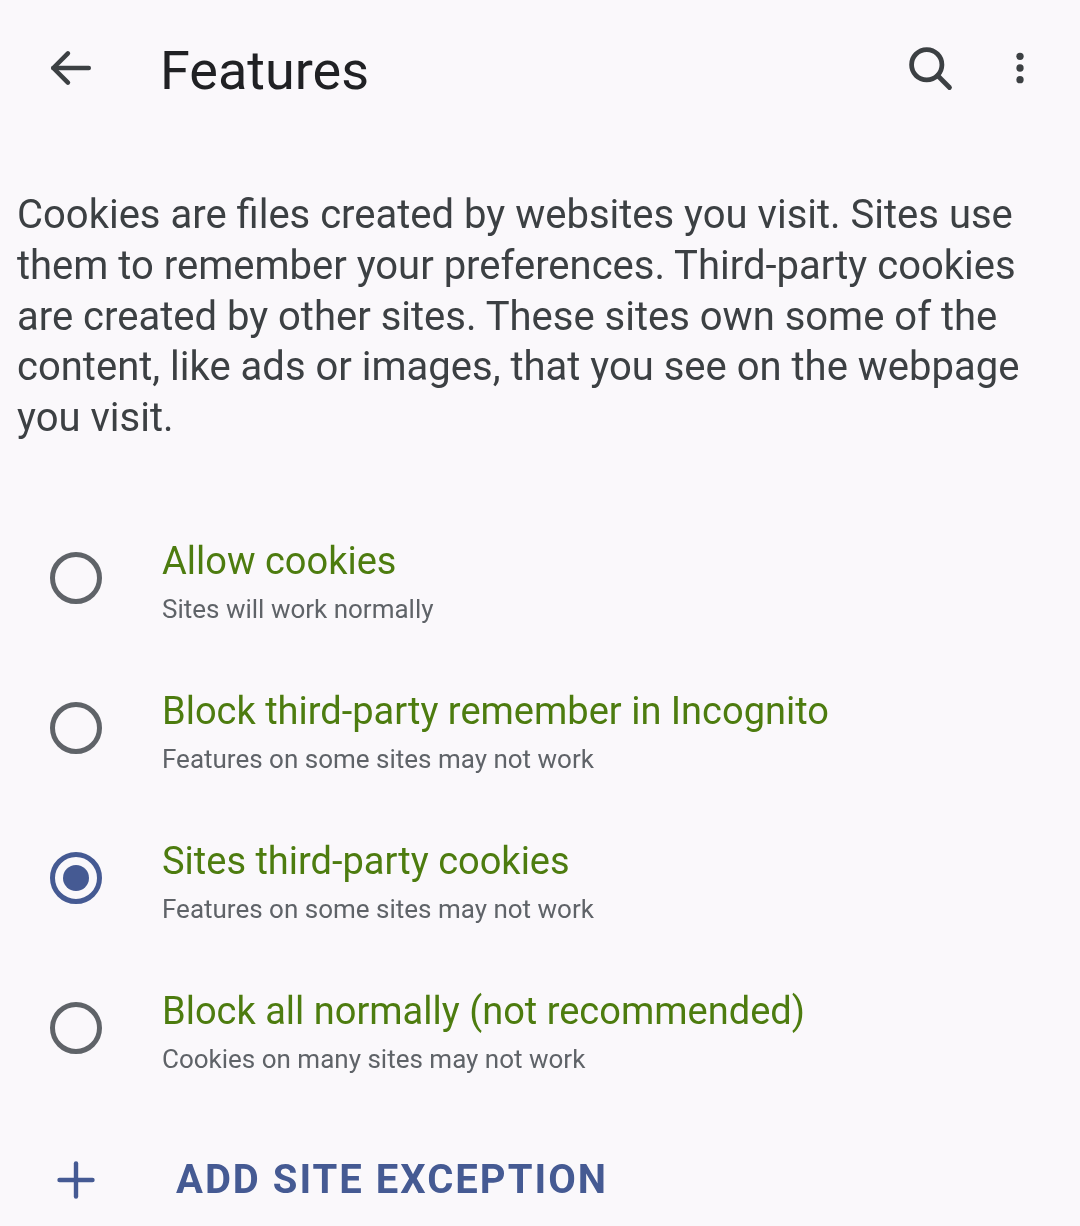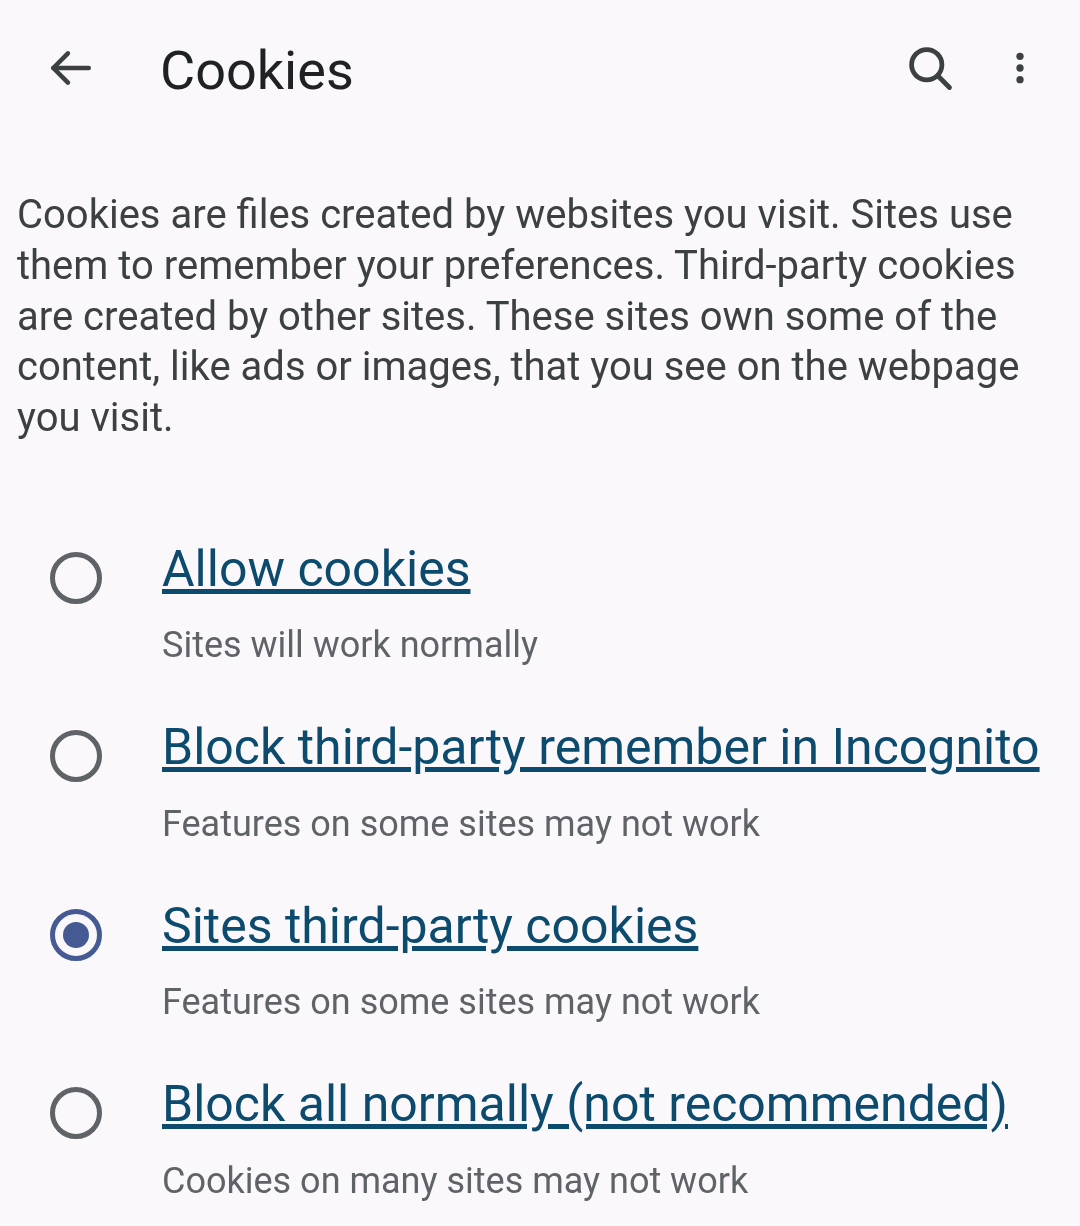--- a/index.html
+++ b/index.html
@@ -81,29 +81,28 @@
     display: none;
   }
   .radio.checked .radio-inner {
     display: block;
   }
   .option-text {
     margin-left: 60px;
     flex: 1;
   }
   .option-title {
-    font-size: 50px;
-    color: #0c4a6e;
+    font-size: 38px;
+    color: #4d7c0f;
     line-height: 1.25;
-    text-decoration: underline;
   }
   .option-sub {
-    font-size: 36px;
+    font-size: 26px;
     color: #5f6368;
-    margin-top: 23px;
+    margin-top: 8px;
     line-height: 1.25;
   }
   .add-row {
     display: flex;
     align-items: center;
     padding: 40px 40px 40px 50px;
     cursor: pointer;
   }
   .plus-icon {
     width: 52px;
@@ -127,21 +126,21 @@
 
 <div class="header">
   <div class="back-btn">
     <span>
       <svg width="50" height="50" viewBox="0 0 24 24" fill="none" stroke="#3c4043" stroke-width="2.2">
         <line x1="21" y1="12" x2="4" y2="12" stroke-linecap="round"></line>
         <polyline points="11,5 4,12 11,19" stroke-linecap="round" stroke-linejoin="round"></polyline>
       </svg>
     </span>
   </div>
-  <div class="title">Cookies</div>
+  <div class="title">Features</div>
   <div class="action-btn">
     <span>
       <svg width="52" height="52" viewBox="0 0 24 24" fill="none" stroke="#3c4043" stroke-width="2.2">
         <circle cx="10.5" cy="10.5" r="7"></circle>
         <line x1="21" y1="21" x2="15.6" y2="15.6" stroke-linecap="round"></line>
       </svg>
     </span>
   </div>
   <div class="action-btn">
     <span>

